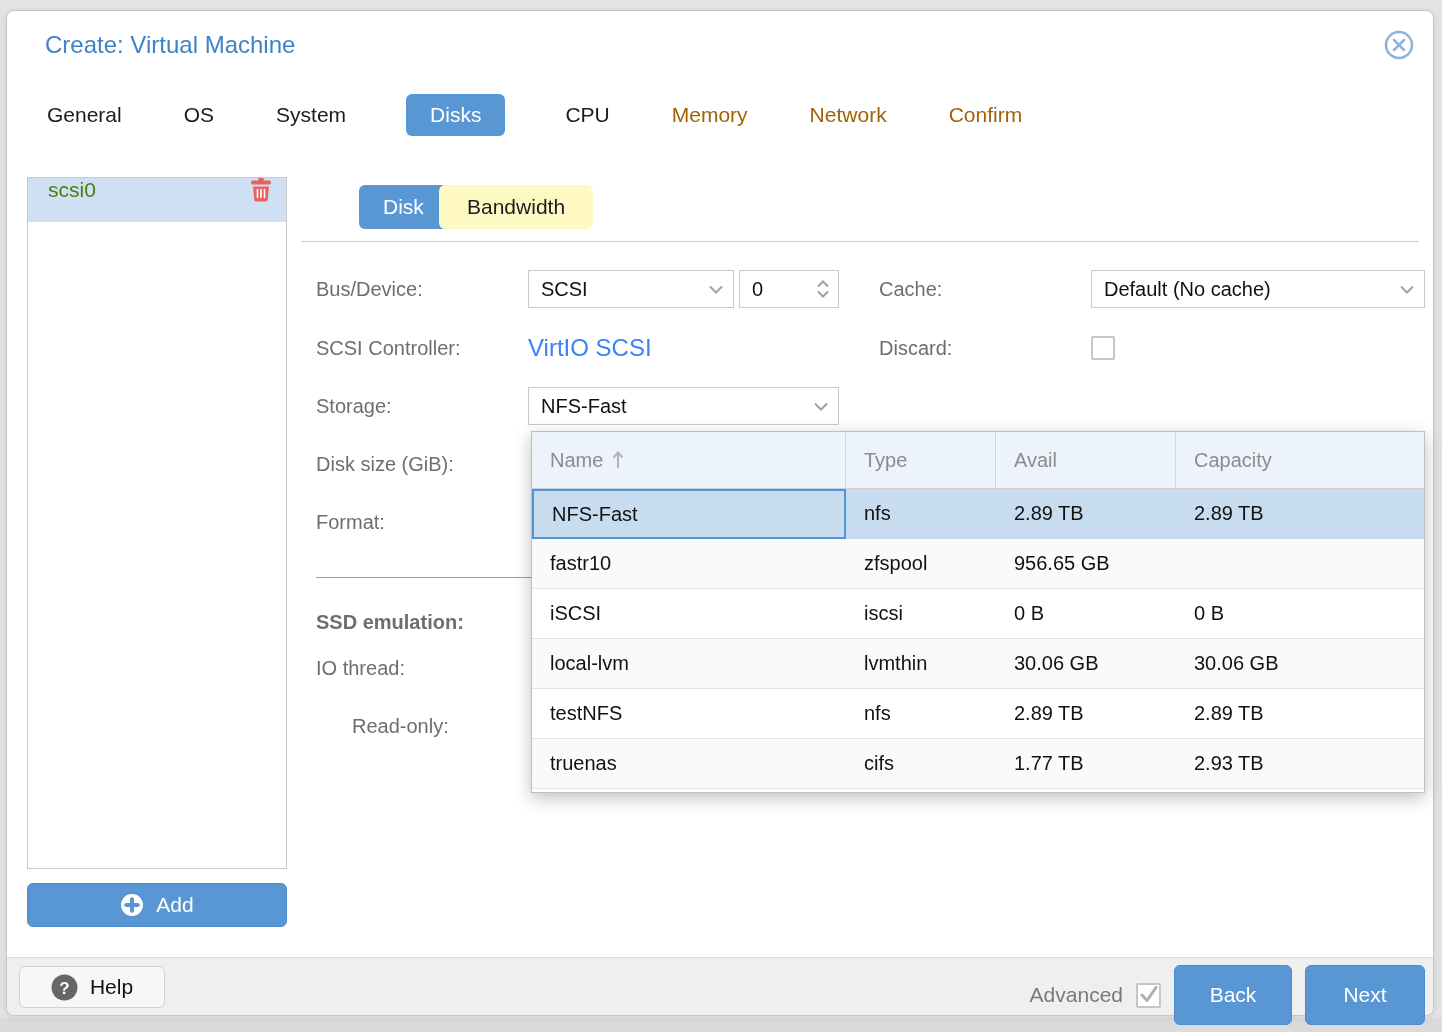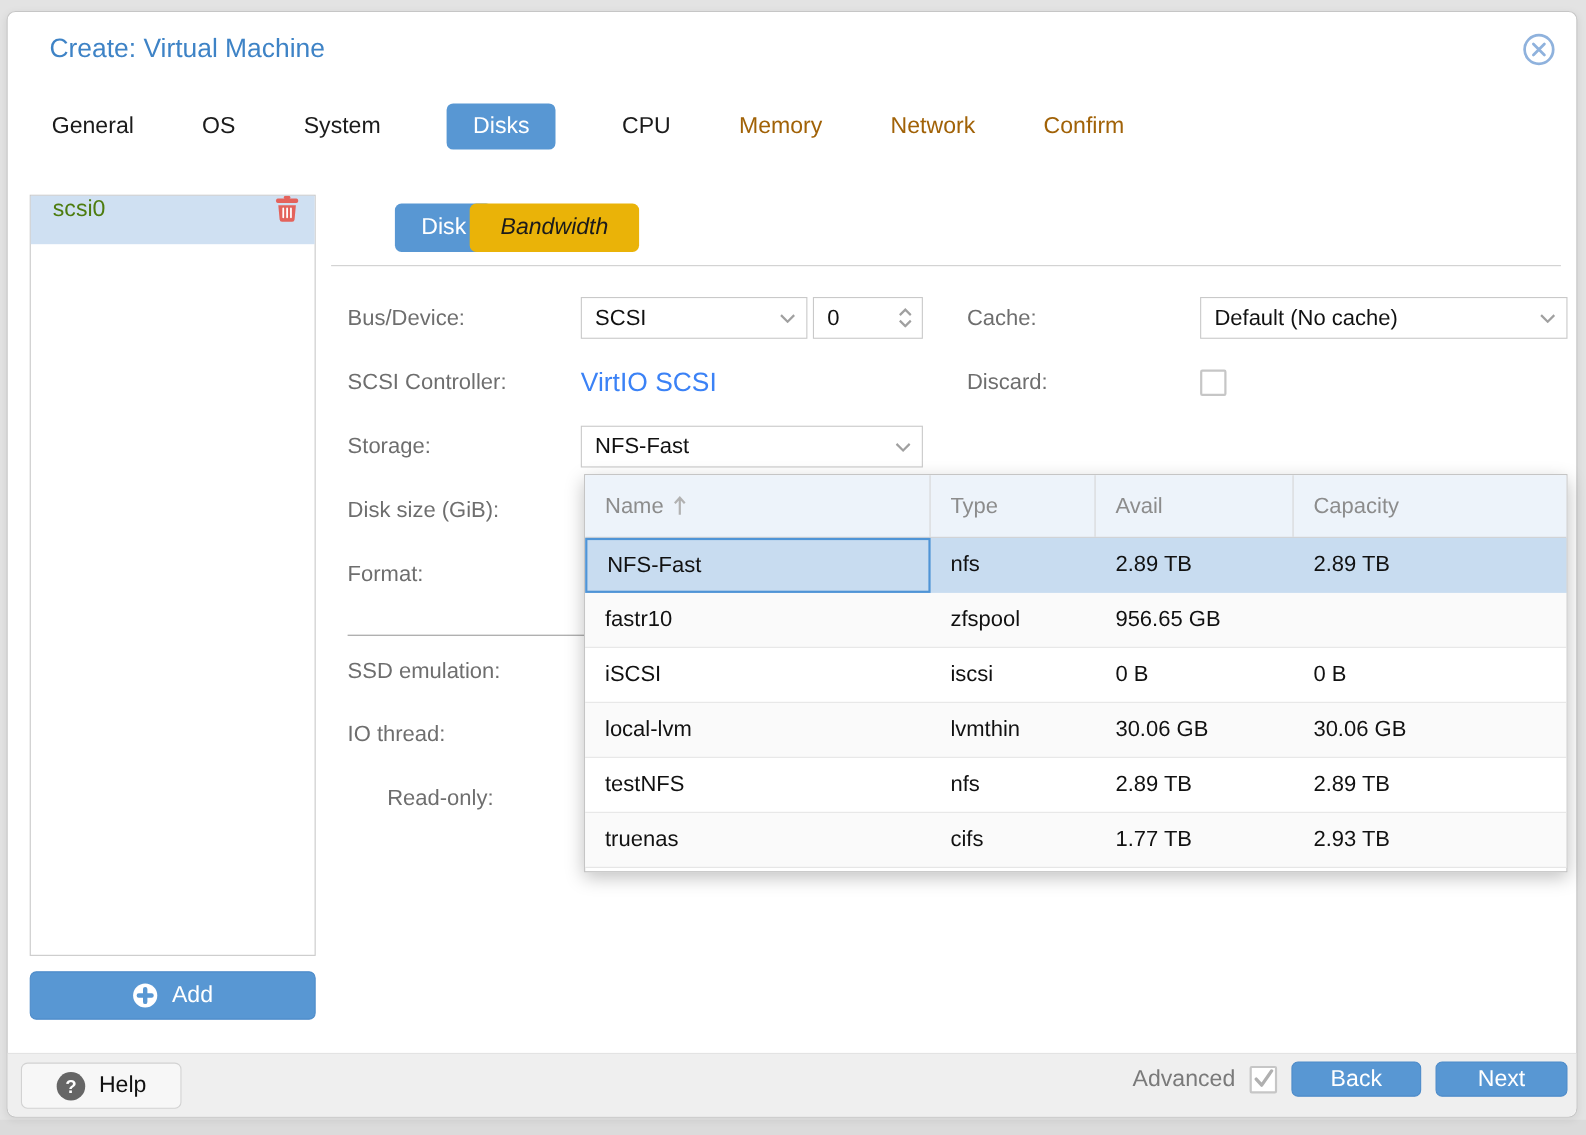--- a/index.html
+++ b/index.html
@@ -47,21 +47,21 @@
     position:absolute; left:20px; top:872px; width:260px; height:44px;
     background:#5897d3; border-radius:6px; border:1px solid #4d8bc9;
     display:flex; align-items:center; justify-content:center; gap:12px;
     color:#fff; font-size:21px; cursor:pointer;
   }
 
   
   .subtab { position:absolute; top:174px; height:44px; display:flex; align-items:center;
     border-radius:6px; font-size:21px; cursor:pointer; }
   .subtab.disk { left:312px; padding:0 24px; background:#5897d3; color:#fff;margin-left:40px; }
-  .subtab.bandwidth { left:420px; padding:0 28px; background:#eab308; color:#1b1b1b;font-style:italic; }
+  .subtab.bandwidth { left:432px; padding:0 28px; background:#fef9c3; color:#1b1b1b; }
   .content-divider { position:absolute; left:294px; top:230px; width:1118px; height:1px; background:#cfcfcf; }
 
   
   .flabel { position:absolute; font-size:20px; color:#6e6e6e; height:38px; line-height:38px; }
   .fvalue-static { position:absolute; font-size:24px; color:#3b82f6; height:38px; line-height:38px; }
   .field {
     position:absolute; height:38px; background:#fff; border:1px solid #c9c9c9;
     display:flex; align-items:center; font-size:20px; color:#111; cursor:pointer;
   }
   .field .val { flex:1; padding-left:12px; white-space:nowrap; overflow:hidden; }
@@ -104,21 +104,21 @@
     display:flex; align-items:center; justify-content:center; gap:12px;
     font-size:21px; color:#111; cursor:pointer;
   }
   .footer-right { position:absolute; right:8px; top:7px; display:flex; align-items:center; gap:13px; }
   .advanced-label { font-size:21px; color:#7a7a7a; }
   .adv-checkbox {
     width:25px; height:25px; background:#fff; border:2px solid #c6c6c6; border-radius:2px;
     display:flex; align-items:center; justify-content:center; cursor:pointer;
   }
   .btn-primary {
-    height:32px; background:#5897d3; border:1px solid #4d8bc9; border-radius:6px;
+    height:60px; background:#5897d3; border:1px solid #4d8bc9; border-radius:6px;
     color:#fff; font-size:21px; display:flex; align-items:center; justify-content:center; cursor:pointer;
   }
   .btn-back { width:118px; } .btn-next { width:120px; }
 </style>
 </head>
 <body>
 
 <div class="stage">
   <div class="bottom-strip"></div>
 
@@ -201,21 +201,21 @@
       <span class="chev">
         <svg width="14" height="9" viewBox="0 0 14 9">
             <path d="M1 1.5 L7 7.5 L13 1.5" fill="none" stroke="#a0a0a0" stroke-width="2"></path>
           </svg>
       </span>
     </div>
 
     <div class="flabel" style="left:309px; top:434px;">Disk size (GiB):</div>
     <div class="flabel" style="left:309px; top:492px;">Format:</div>
     <div class="form-sep"></div>
-    <div class="flabel" style="left:309px; top:580px;">SSD emulation:</div>
+    <div class="flabel" style="left:309px; top:592px;font-weight:bold;">SSD emulation:</div>
     <div class="flabel" style="left:309px; top:638px;">IO thread:</div>
     <div class="flabel" style="left:309px; top:696px;margin-left:36px;">Read-only:</div>
 
     <div class="flabel" style="left:872px; top:259px;">Cache:</div>
     <div class="field" style="left:1084px; top:259px; width:334px;">
       <span class="val">Default (No cache)</span>
       <span class="chev">
         <svg width="14" height="9" viewBox="0 0 14 9">
             <path d="M1 1.5 L7 7.5 L13 1.5" fill="none" stroke="#a0a0a0" stroke-width="2"></path>
           </svg>

